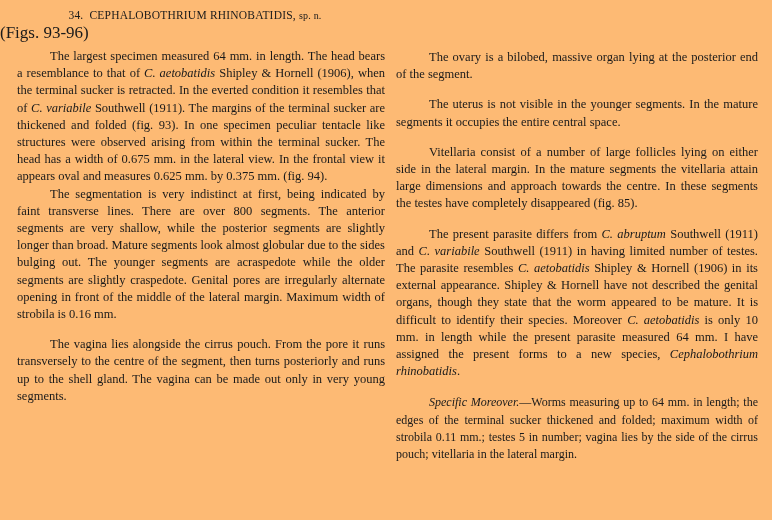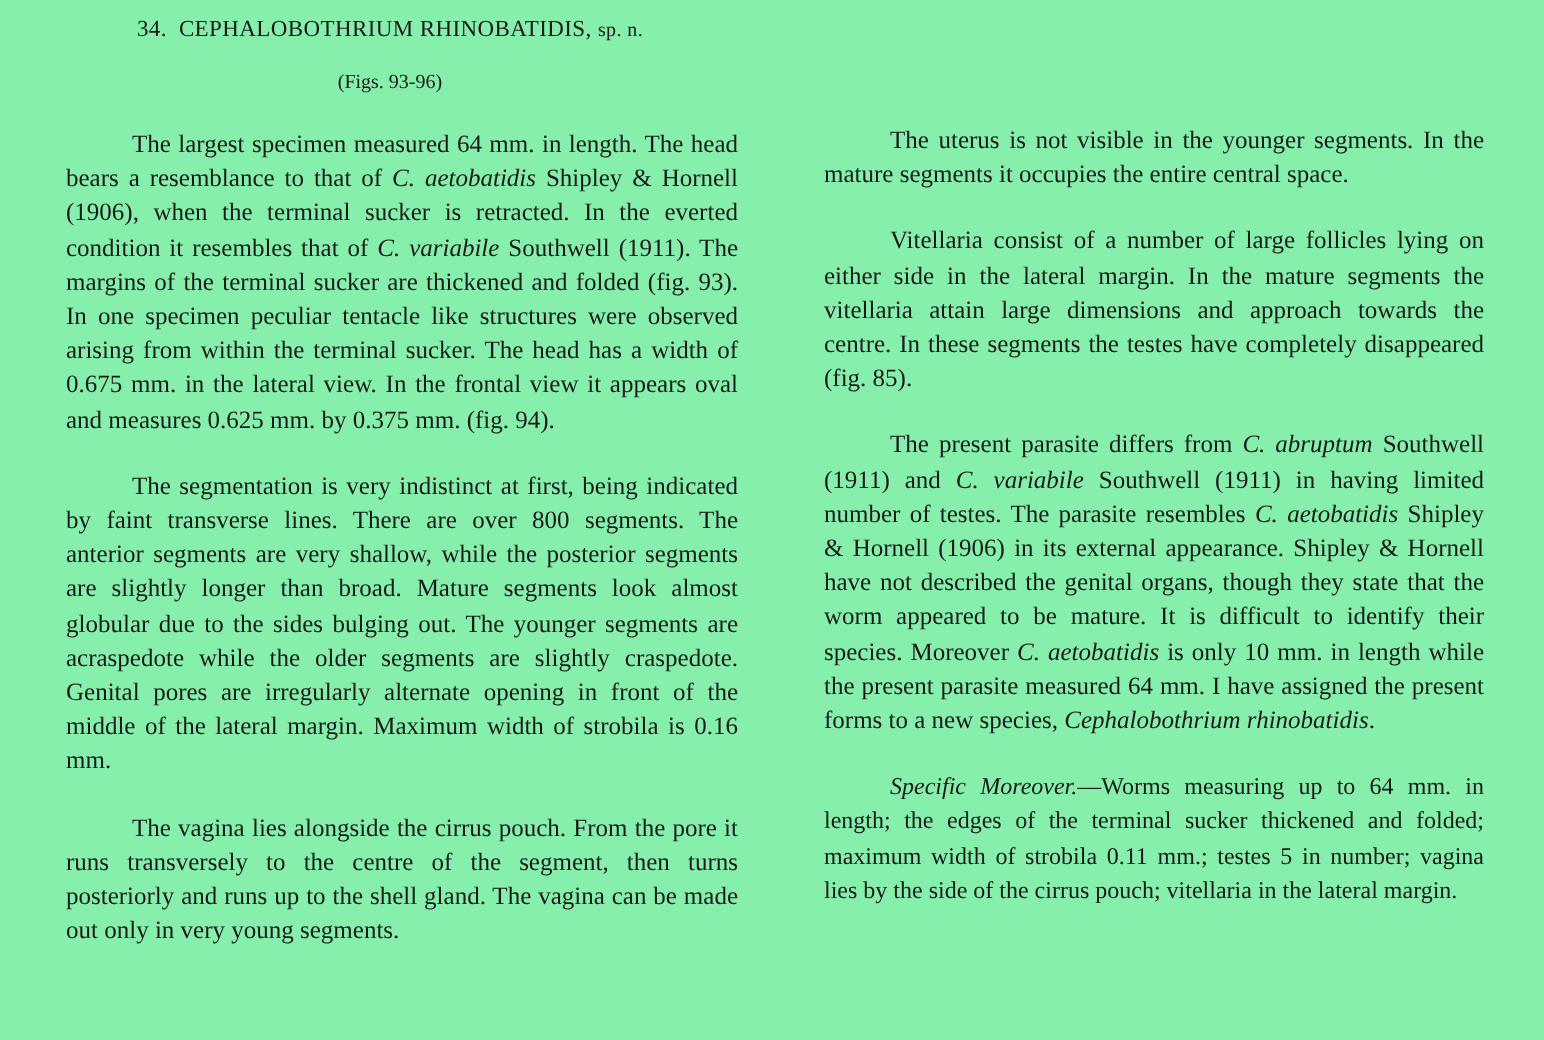--- a/index.html
+++ b/index.html
@@ -12,51 +12,51 @@
       height: 520px;
       overflow: hidden;
       position: relative;
       font-family: "Liberation Serif", "DejaVu Serif", serif;
       color: #1a1a1a;
     }
     .page {
       position: absolute;
       left: 0; top: 0;
       width: 772px; height: 520px;
-      background: #86efac;
+      background: #fdba74;
     }
     .heading {
       position: absolute;
       left: 0;
       width: 390px;
       text-align: center;
       top: 9px;
       font-size: 11.5px;
       letter-spacing: 0.2px;
     }
     .heading .num { margin-right: 6px; }
     .heading .small { font-size: 10px; }
     .figs {
       position: absolute;
       left: 0;
       width: 390px;
-      text-align: center;
-      top: 36px;
-      font-size: 10px;
+      text-align: left;
+      top: 23px;
+      font-size: 17px;
     }
     .col {
       position: absolute;
       font-size: 12.5px;
       line-height: 17.2px;
       text-align: justify;
     }
     .col-left { left: 17px; top: 48px; width: 368px; }
     .col-right { left: 396px; top: 49px; width: 362px; }
     .col p {
-      margin: 16px;
+      margin: 0;
       text-indent: 33px;
     }
     .col p.gap { margin-top: 13px; }
     i { font-style: italic; }
     .diag { margin-top: 14px !important; font-size: 12px; }
   </style>
 </head>
 <body>
 
 <div class="page">
@@ -67,20 +67,21 @@
   </div>
   <div class="figs">(Figs. 93-96)</div>
 
   <div class="col col-left">
     <p><span>The largest specimen measured 64 mm. in length.  The head bears a resemblance to that of </span><i>C. aetobatidis</i><span> Shipley &amp; Hornell (1906), when the terminal sucker is retracted.  In the everted condition it resembles that of </span><i>C. variabile</i><span> Southwell (1911).  The margins of the terminal sucker are thickened and folded (fig. 93).  In one specimen peculiar tentacle like structures were observed arising from within the terminal sucker.  The head has a width of 0.675 mm. in the lateral view.  In the frontal view it appears oval and measures 0.625 mm. by 0.375 mm. (fig. 94).</span></p>
     <p>The segmentation is very indistinct at first, being indicated by faint transverse lines.  There are over 800 segments.  The anterior segments are very shallow, while the posterior segments are slightly longer than broad.  Mature segments look almost globular due to the sides bulging out.  The younger segments are acraspedote while the older segments are slightly craspedote.  Genital pores are irregularly alternate opening in front of the middle of the lateral margin.  Maximum width of strobila is 0.16 mm.</p>
     <p class="gap">The vagina lies alongside the cirrus pouch.  From the pore it runs transversely to the centre of the segment, then turns posteriorly and runs up to the shell gland.  The vagina can be made out only in very young segments.</p>
   </div>
 
   <div class="col col-right">
+    <p>The ovary is a bilobed, massive organ lying at the posterior end of the segment.</p>
     <p class="gap">The uterus is not visible in the younger segments.  In the mature segments it occupies the entire central space.</p>
     <p class="gap">Vitellaria consist of a number of large follicles lying on either side in the lateral margin.  In the mature segments the vitellaria attain large dimensions and approach towards the centre.  In these segments the testes have completely disappeared (fig. 85).</p>
     <p class="gap"><span>The present parasite differs from </span><i>C. abruptum</i><span> Southwell (1911) and </span><i>C. variabile</i><span> Southwell (1911) in having limited number of testes.  The parasite resembles </span><i>C. aetobatidis</i><span> Shipley &amp; Hornell (1906) in its external appearance.  Shipley &amp; Hornell have not described the genital organs, though they state that the worm appeared to be mature.  It is difficult to identify their species.  Moreover </span><i>C. aetobatidis</i><span> is only 10 mm. in length while the present parasite measured 64 mm.  I have assigned the present forms to a new species, </span><i>Cephalobothrium rhinobatidis</i><span>.</span></p>
     <p class="gap diag"><i>Specific Moreover.</i><span>—Worms measuring up to 64 mm. in length; the edges of the terminal sucker thickened and folded; maximum width of strobila 0.11 mm.; testes 5 in number; vagina lies by the side of the cirrus pouch; vitellaria in the lateral margin.</span></p>
 
   </div>
 
 </div>
 
 </body></html>

